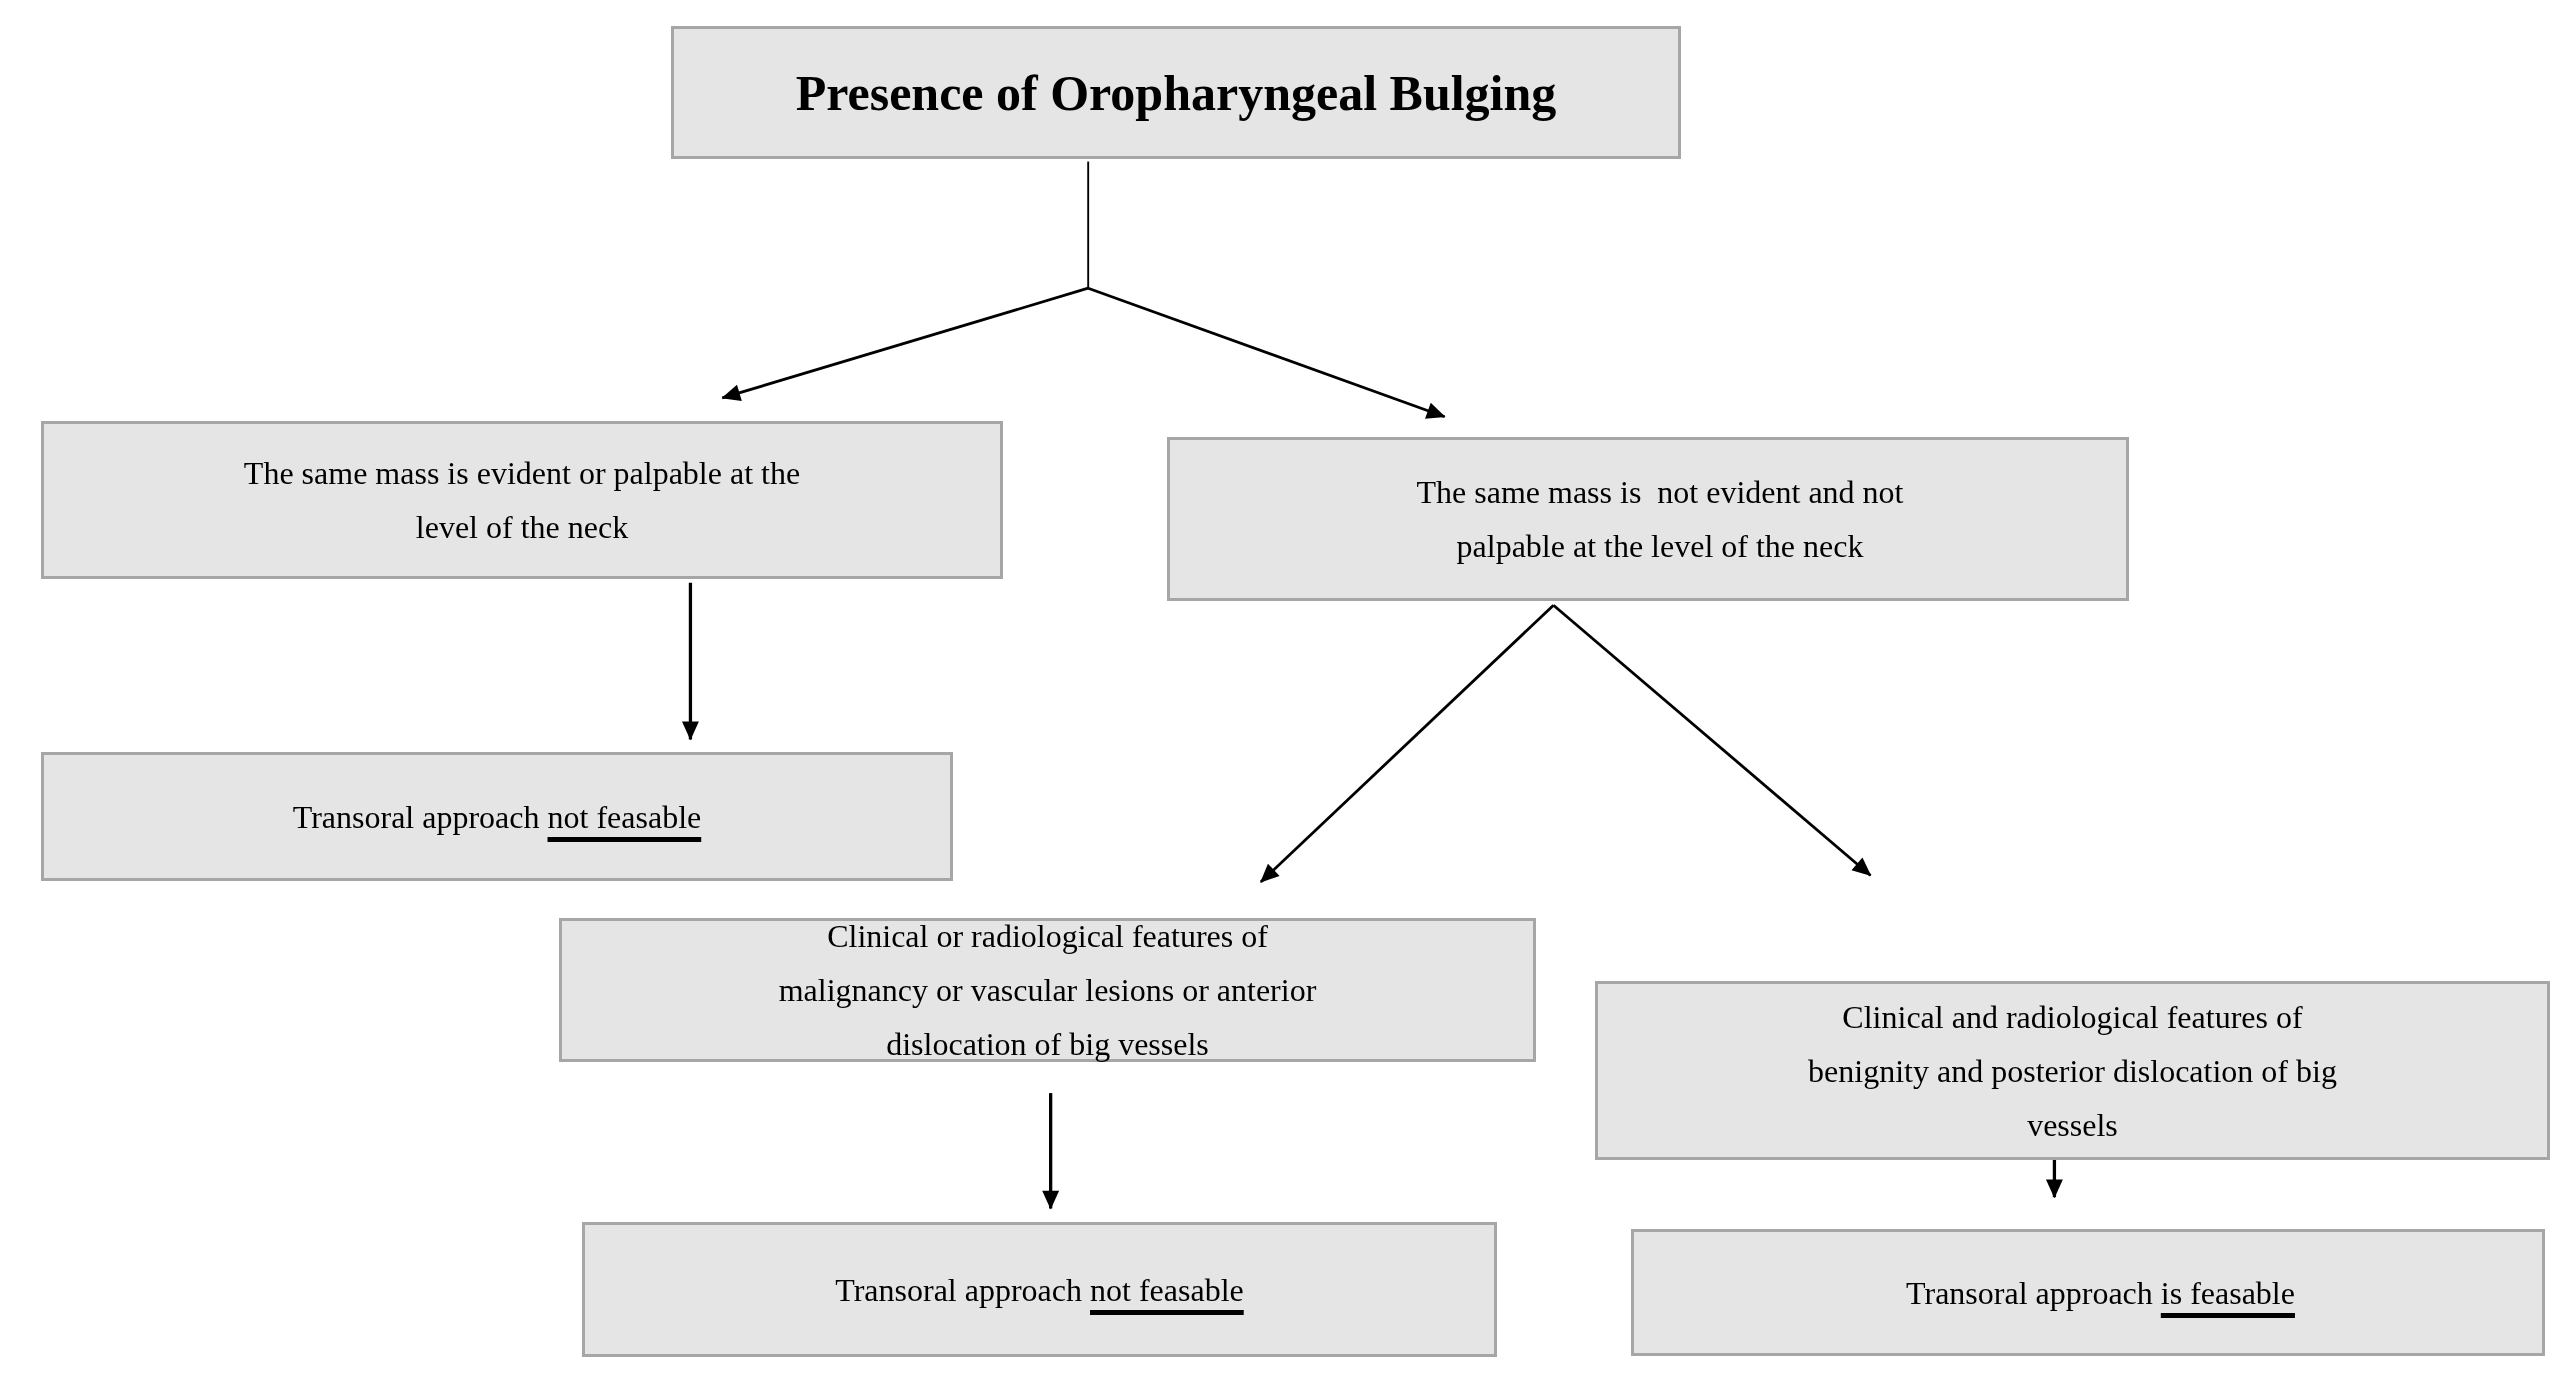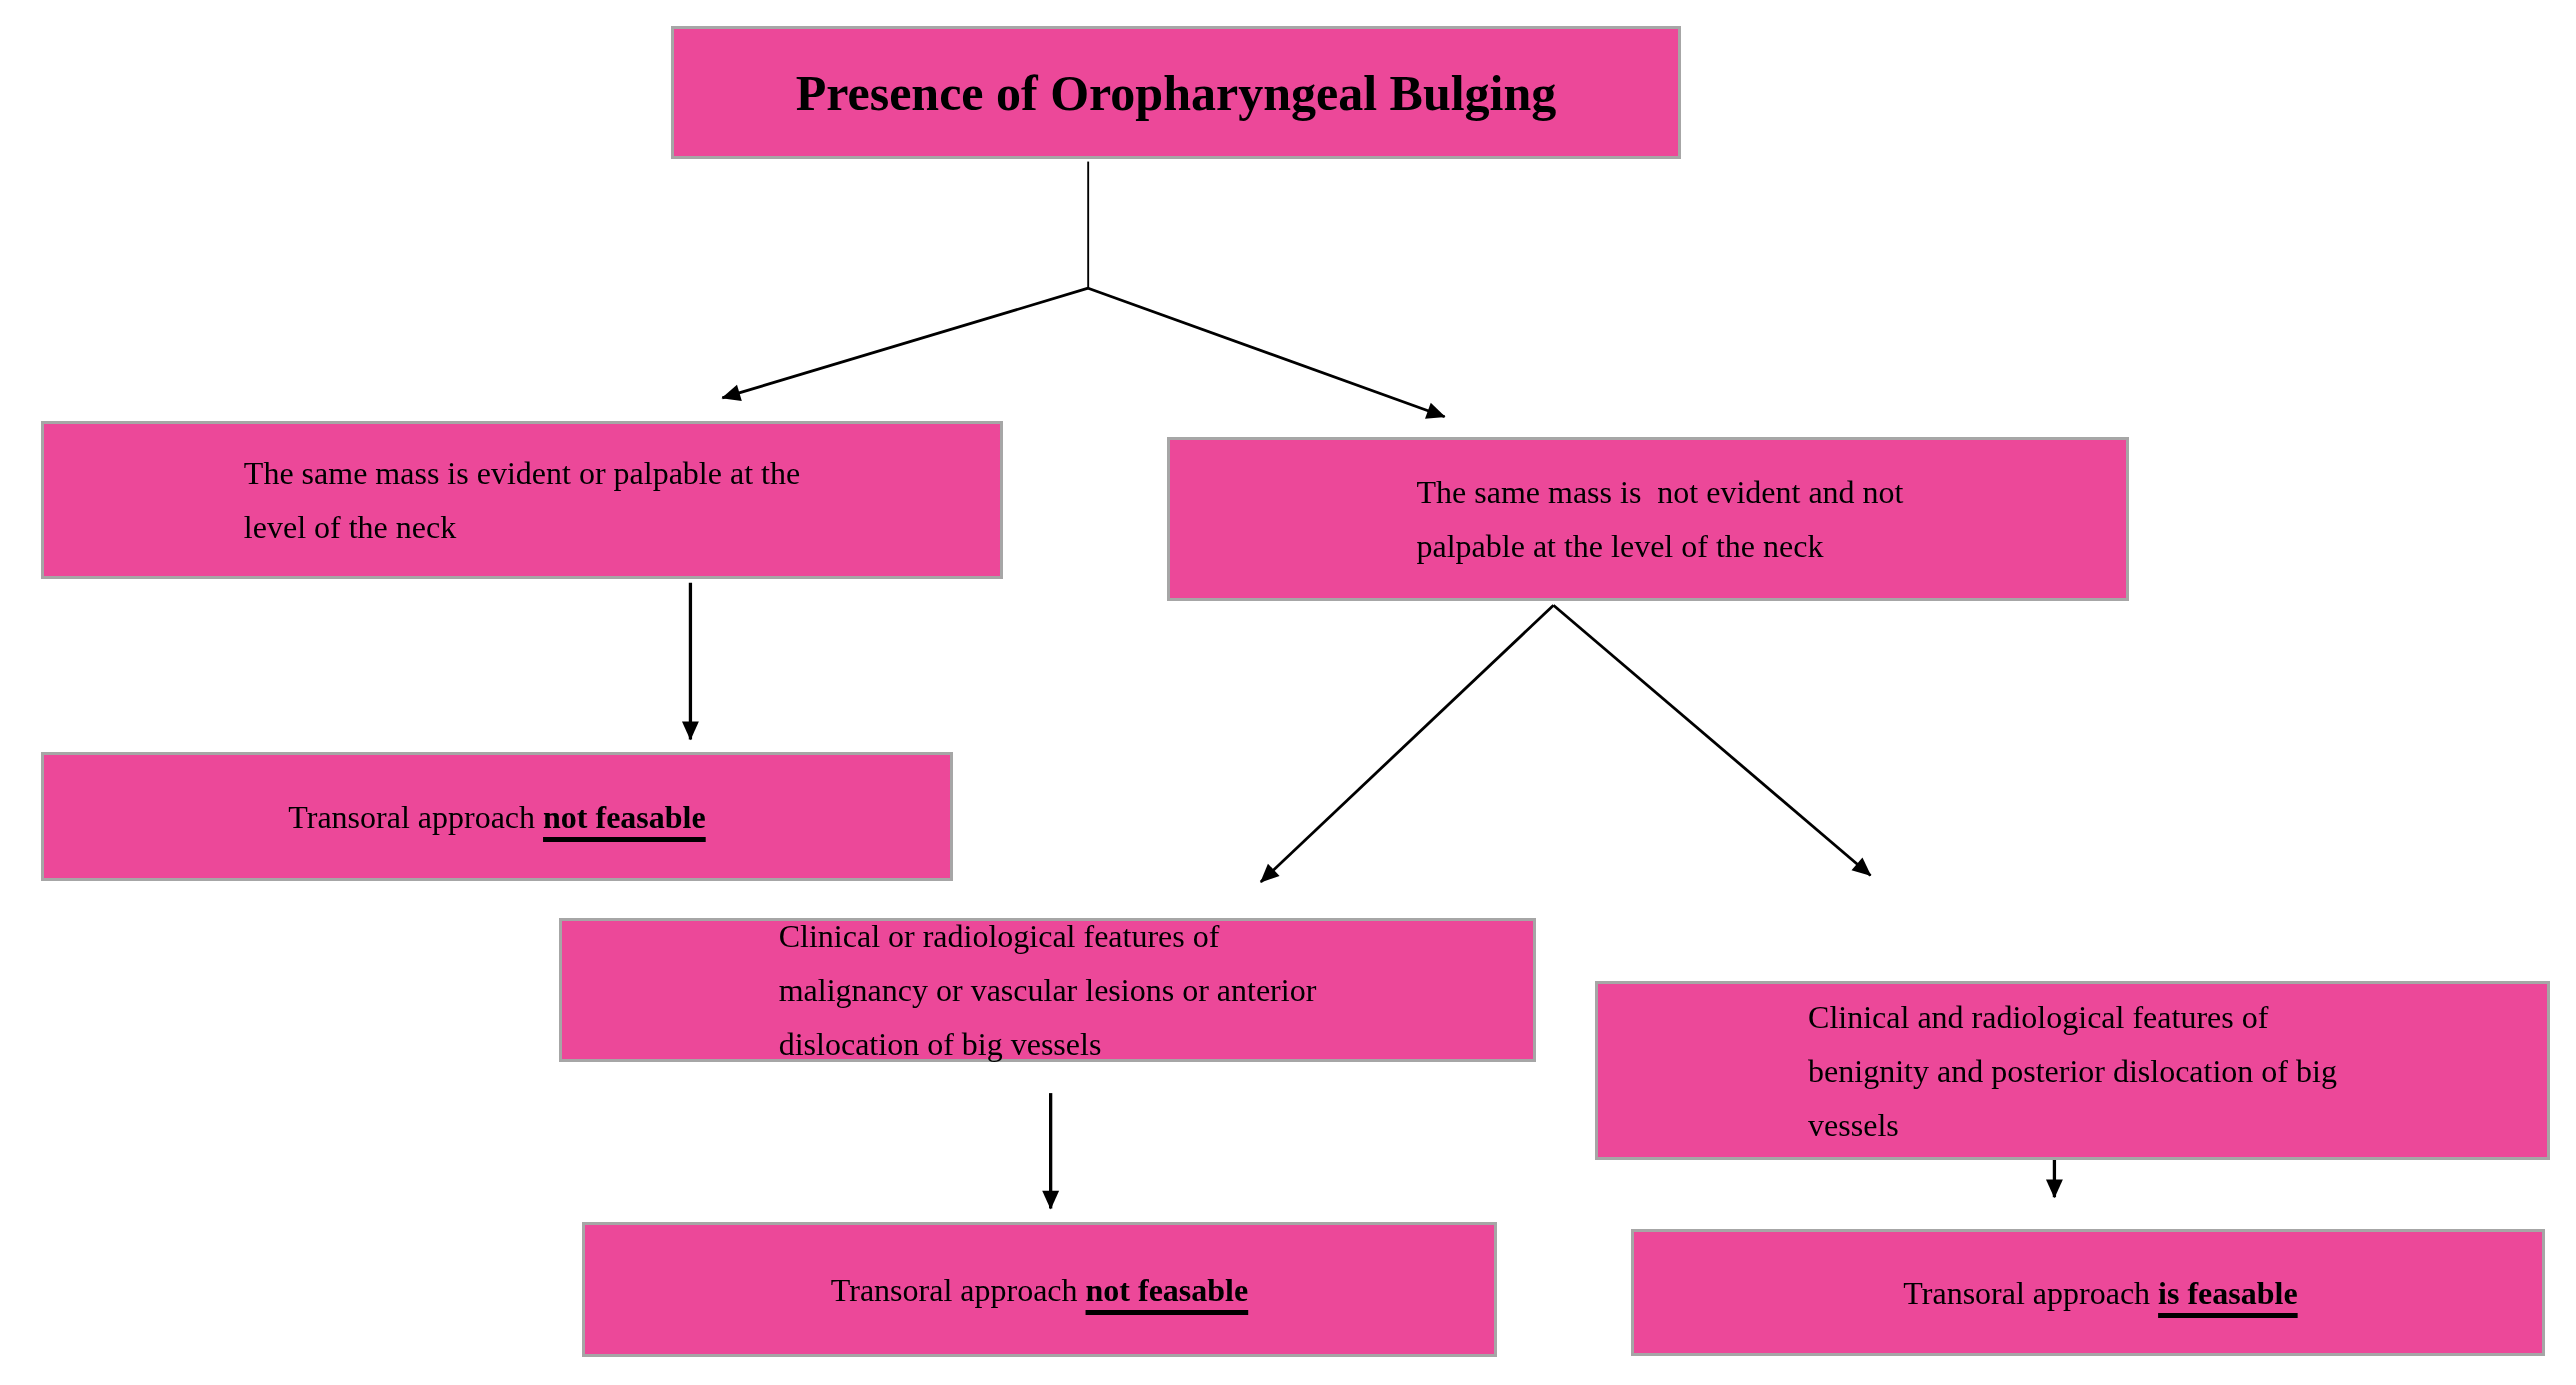--- a/index.html
+++ b/index.html
@@ -21,42 +21,41 @@
     left: 0;
     top: 0;
     width: 2576px;
     height: 1386px;
     pointer-events: none;
   }
   .node {
     position: absolute;
     box-sizing: border-box;
     border: 3.8px solid #a6a6a6;
-    background: #ec4899;
+    background: #e5e5e5;
     display: flex;
     align-items: center;
     justify-content: center;
-    text-align: left;
+    text-align: center;
   }
   .txt {
     white-space: pre-wrap;
     font-size: 32px;
     line-height: 54px;
     padding: 0 15px;
   }
   .title-txt {
     font-size: 50px;
     line-height: 56px;
     font-weight: 700;
   }
   .u {
     text-decoration: underline;
     text-decoration-thickness: 4.7px;
     text-underline-offset: 9.4px;
-    font-weight: bold;
   }
   
   .n-root      { left: 671px;  top: 26px;   width: 1010px; height: 133px; }
   .n-evident   { left: 41px;   top: 421px;  width: 962px; height: 158px; }
   .n-notevident{ left: 1167px; top: 437px;  width: 962px; height: 164px; padding-left: 24px; }
   .n-notfeas1  { left: 41px;   top: 752px;  width: 912px;  height: 129px; }
   .n-malig     { left: 559px;  top: 918px;  width: 977px; height: 144px; }
   .n-benign    { left: 1595px; top: 944px;  width: 955px; height: 179px; margin-top: 37px; }
   .n-notfeas2  { left: 582px;  top: 1222px; width: 915px;  height: 135px; }
   .n-isfeas    { left: 1631px; top: 1229px; width: 914px;  height: 127px; padding-left: 25px; }

